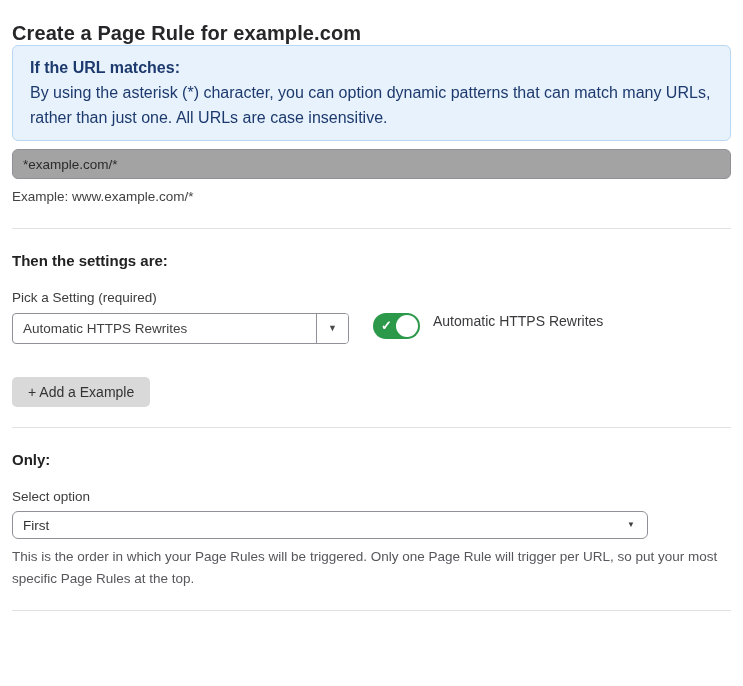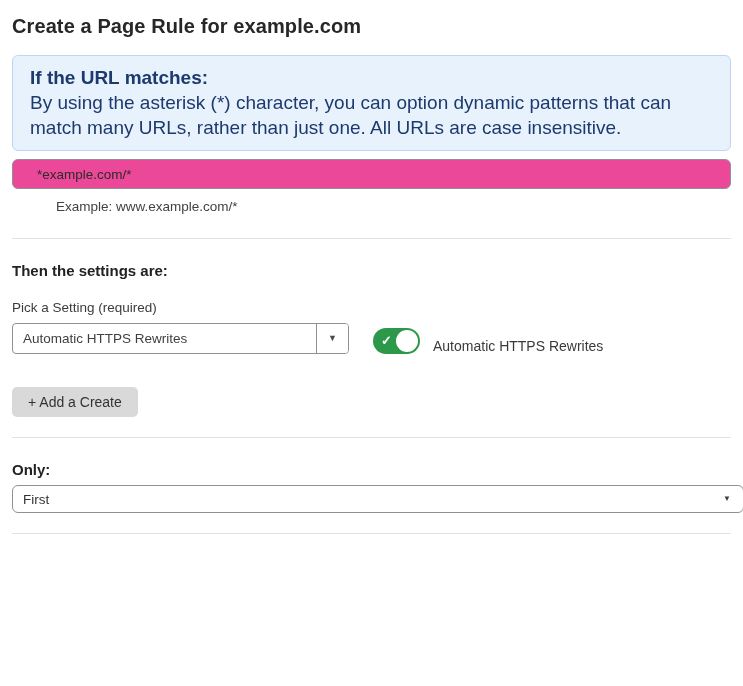--- a/index.html
+++ b/index.html
@@ -7,55 +7,55 @@
   body {
     width: 743px; height: 686px;
     font-family: "Liberation Sans", sans-serif;
     color: #2b2b2b;
     overflow: hidden;
   }
   .page { padding: 13px 12px 0 12px; }
 
   .title {
     font-size: 20px; font-weight: 700; color: #27272a;
-    letter-spacing: 0.1px; margin-top: 2px;
+    letter-spacing: 0.1px; margin-top: 9px;
   }
 
   .info-box {
-    margin-top: 17px;
+    margin-top: 0;
     background: var(--info_bg, #e8f2fc);
     border: 1px solid var(--info_border, #bcd7f3);
     border-radius: 6px;
     padding: 9px 17px 10px 17px;
-    font-size: 19px; line-height: 25px;
+    font-size: 16px; line-height: 25px;
     color: var(--info_text, #1d3a6e);
   }
   .info-heading { font-weight: 700; }
   .info-link { color: var(--link_blue, #2767d2); text-decoration: underline; cursor: pointer; }
 
   .field-label {
     display: block; font-size: 13.5px; color: #3c3c3c;
     margin-top: 21px;
   }
   .text-input {
     display: block; width: 719px; height: 30px;
-    margin-top: 8px; padding: 0 24px;
+    margin-top: 8px; padding: 0 10px;
     border: 1px solid #8f9196; border-radius: 6px;
     font-family: "Liberation Sans", sans-serif;
-    font-size: 13.5px; color: #2b2b2b; background: #ec4899;
+    font-size: 13.5px; color: #2b2b2b; background: #a3a3a3;
   }
   .field-helper { font-size: 13.5px; margin-top: 7px; line-height: 22px; }
-  .field-helper.dark { color: #424242; margin-left: 44px; }
+  .field-helper.dark { color: #424242; }
   .field-helper.gray { color: #56565c; max-width: 719px; }
 
   .divider { border: none; border-top: 1px solid #e2e2e4; margin-top: 20px; }
 
   .section-heading { font-size: 15px; font-weight: 700; color: #222; margin-top: 23px; }
 
-  .setting-row { display: flex; align-items: flex-end; margin-top: 8px; }
+  .setting-row { display: flex; align-items: flex-start; margin-top: 8px; }
   .dropdown {
     display: flex; align-items: stretch; width: 337px; height: 31px;
     border: 1px solid #8f9196; border-radius: 4px; background: #fff;
     cursor: pointer; overflow: hidden;
   }
   .dropdown-value {
     flex: 1; display: flex; align-items: center; padding-left: 10px;
     font-size: 13.5px; color: #3f3f42;
   }
   .dropdown-arrow-box {
@@ -82,21 +82,21 @@
   button {
     font-family: "Liberation Sans", sans-serif;
     border: none; border-radius: 5px; cursor: pointer;
     font-size: 14px; height: 30px;
   }
   .gray-btn { background: var(--button_gray, #d9d9d9); color: #333; padding: 0 16px; }
   .add-setting { margin-top: 33px; display: block; }
 
   .select-full {
     display: flex; align-items: center; justify-content: space-between;
-    width: 732px; height: 28px; margin-top: 7px; padding: 0 12px 0 10px;
+    width: 636px; height: 28px; margin-top: 7px; padding: 0 12px 0 10px;
     border: 1px solid #8f9196; border-radius: 6px; background: #fff;
     font-size: 13.5px; color: #333; cursor: pointer;
   }
   .arrow.small { font-size: 8px; color: #3f3f42; }
 </style>
 </head>
 <body>
 
 <div class="page">
 
@@ -122,26 +122,28 @@
         <span class="arrow">▼</span>
       </span>
     </div>
     <div class="toggle" role="switch" aria-checked="true">
       <span class="toggle-check">✓</span>
       <span class="toggle-knob"></span>
     </div>
     <span class="toggle-label">Automatic HTTPS Rewrites</span>
   </div>
 
-  <button class="gray-btn add-setting">+ Add a Create</button>
+  <button class="gray-btn add-setting">+ Add a Example</button>
 
   <hr class="divider">
 
   <h2 class="section-heading">Only:</h2>
+  <label class="field-label">Select option</label>
 
   <div class="select-full">
     <span>First</span>
     <span class="arrow small">▼</span>
   </div>
+  <div class="field-helper gray">This is the order in which your Page Rules will be triggered. Only one Page Rule will trigger per URL, so put your most specific Page Rules at the top.</div>
 
   <hr class="divider">
 
 </div>
 
 </body></html>

